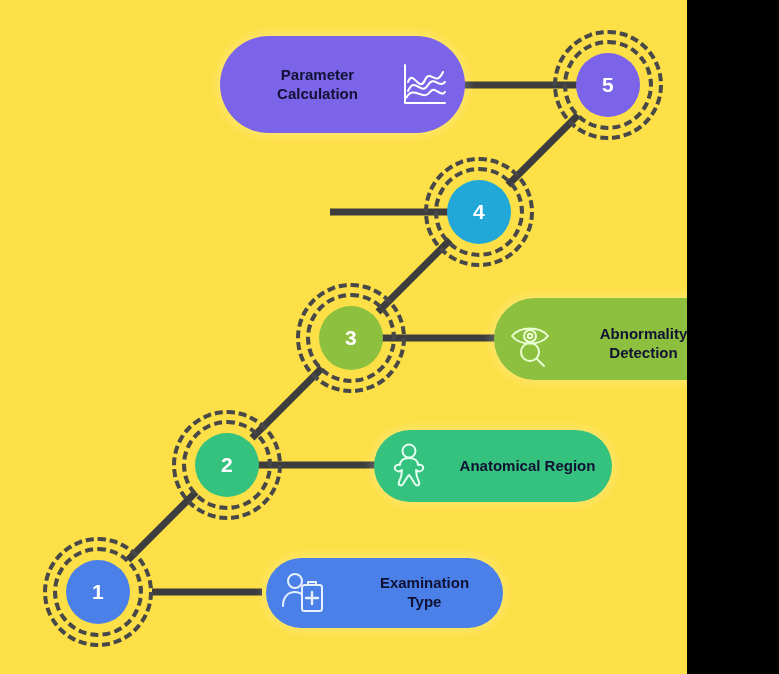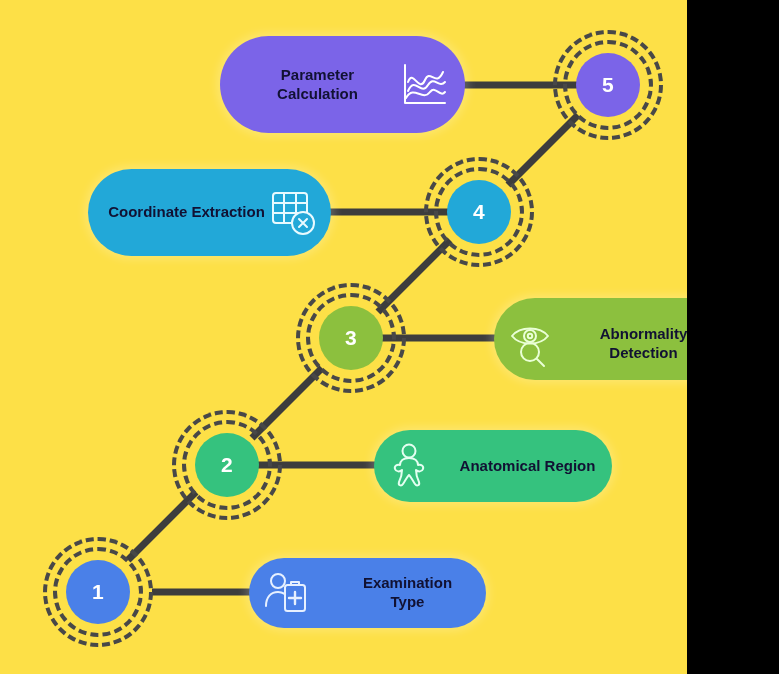--- a/index.html
+++ b/index.html
@@ -127,34 +127,20 @@
       </svg>
     </div>
   </div>
 
   <div class="circle-wrap" style="left:553px; top:30px;">
     <div class="ring ring-outer"></div>
     <div class="ring ring-inner"></div>
     <div class="circle" style="background:#7b64e8;">5</div>
   </div>
 
-  <div class="pill icon-right" style="left:88px; top:169px; width:243px; height:87px; background:#22a8d8; padding:0 12px 0 18px;">
-    <div class="pill-label">Coordinate Extraction</div>
-    <div class="pill-icon" style="width:52px;height:52px;">
-      <svg width="52" height="52" viewBox="0 0 52 52" fill="none" stroke="#e8faff" stroke-width="2" stroke-linecap="round" stroke-linejoin="round">
-        <rect x="6" y="6" width="34" height="30" rx="3"></rect>
-        <line x1="6" y1="16" x2="40" y2="16"></line>
-        <line x1="6" y1="26" x2="40" y2="26"></line>
-        <line x1="17" y1="6" x2="17" y2="36"></line>
-        <line x1="29" y1="6" x2="29" y2="36"></line>
-        <circle cx="36" cy="36" r="11" fill="#22a8d8"></circle>
-        <path d="M32 32 L40 40 M40 32 L32 40"></path>
-      </svg>
-    </div>
-  </div>
 
   <div class="circle-wrap" style="left:424px; top:157px;">
     <div class="ring ring-outer"></div>
     <div class="ring ring-inner"></div>
     <div class="circle" style="background:#22a8d8;">4</div>
   </div>
 
   <div class="circle-wrap" style="left:296px; top:283px;">
     <div class="ring ring-outer"></div>
     <div class="ring ring-inner"></div>
@@ -193,21 +179,21 @@
     </div>
     <div class="pill-label">Anatomical Region</div>
   </div>
 
   <div class="circle-wrap" style="left:43px; top:537px;">
     <div class="ring ring-outer"></div>
     <div class="ring ring-inner"></div>
     <div class="circle" style="background:#4a80e8;">1</div>
   </div>
 
-  <div class="pill icon-left" style="left:249px; top:558px; width:237px; height:70px; background:#4a80e8; padding:0 16px 0 14px;gap:32px;">
+  <div class="pill icon-left" style="left:266px; top:558px; width:237px; height:70px; background:#4a80e8; padding:0 16px 0 14px;gap:32px;">
     <div class="pill-icon" style="width:50px;height:50px;">
       <svg width="50" height="50" viewBox="0 0 50 50" fill="none" stroke="#e7f0ff" stroke-width="2" stroke-linecap="round" stroke-linejoin="round">
         <circle cx="15" cy="13" r="7"></circle>
         <path d="M3 38 C3 29, 8 24, 15 24 C18 24, 20 25, 22 26"></path>
         <rect x="22" y="17" width="20" height="26" rx="2.5"></rect>
         <path d="M28 17 V14 H36 V17"></path>
         <path d="M32 24 V36 M26 30 H38" stroke-width="2.4"></path>
       </svg>
     </div>
     <div class="pill-label">Examination Type</div>

